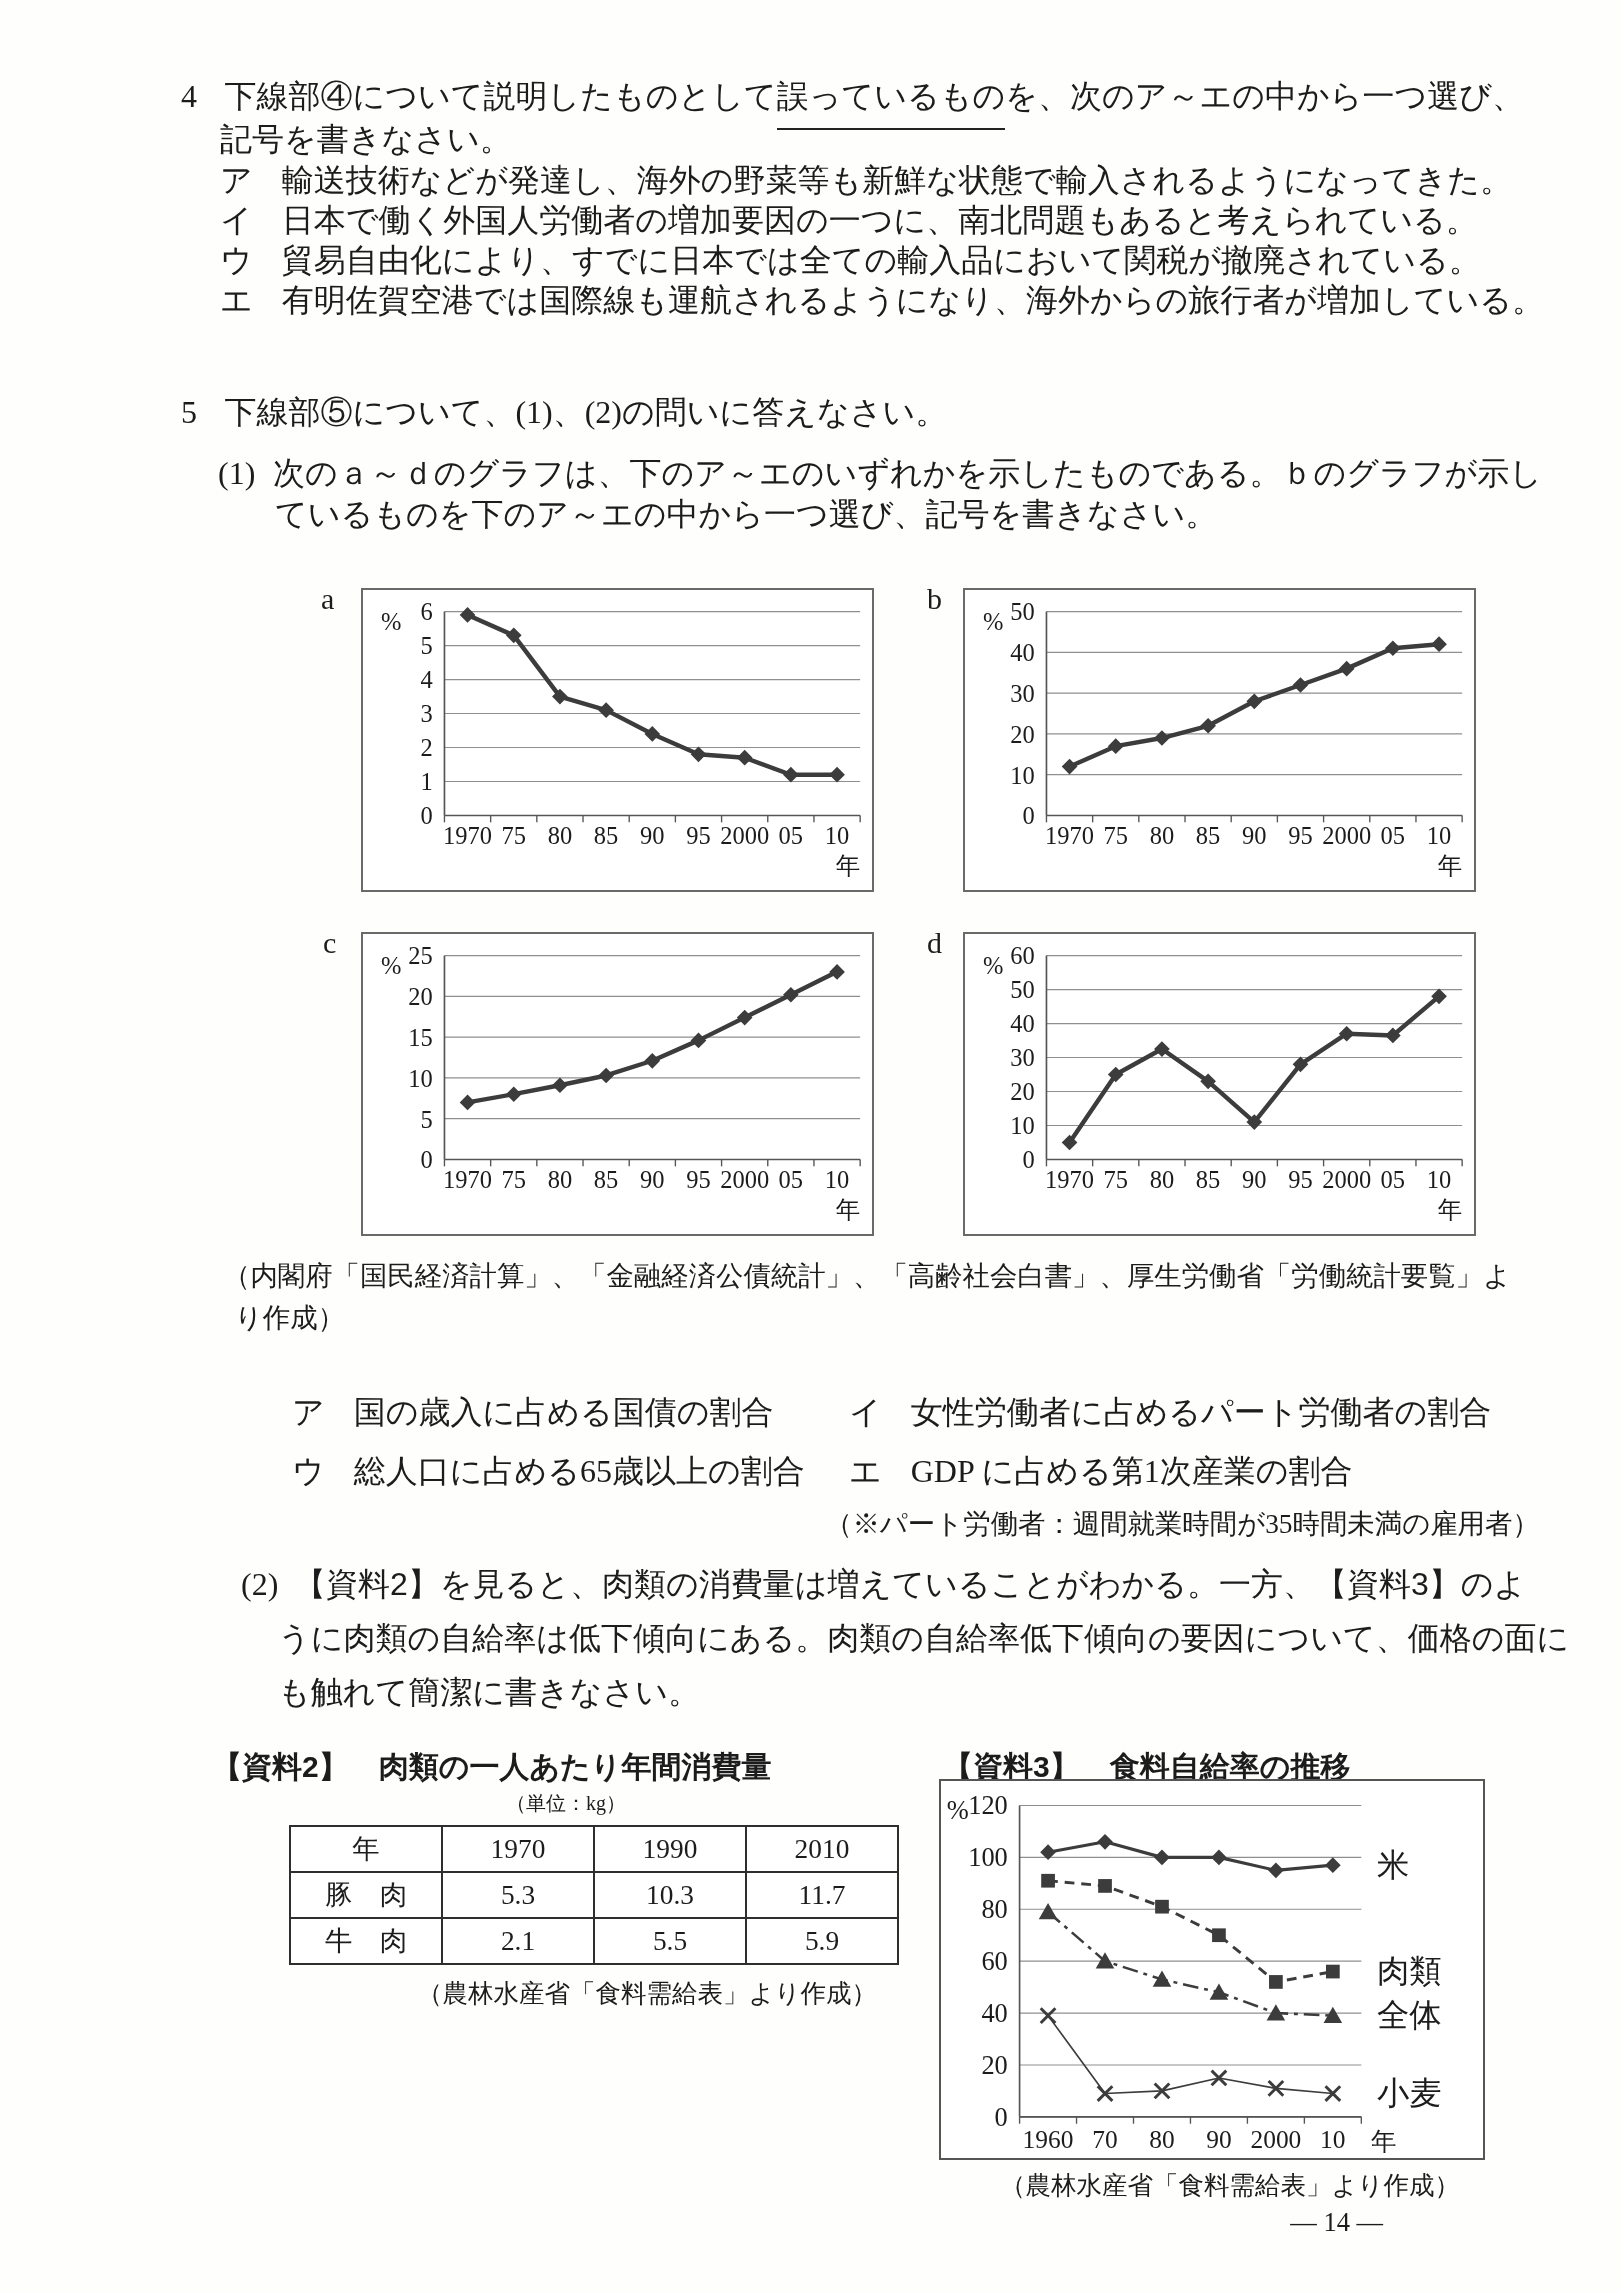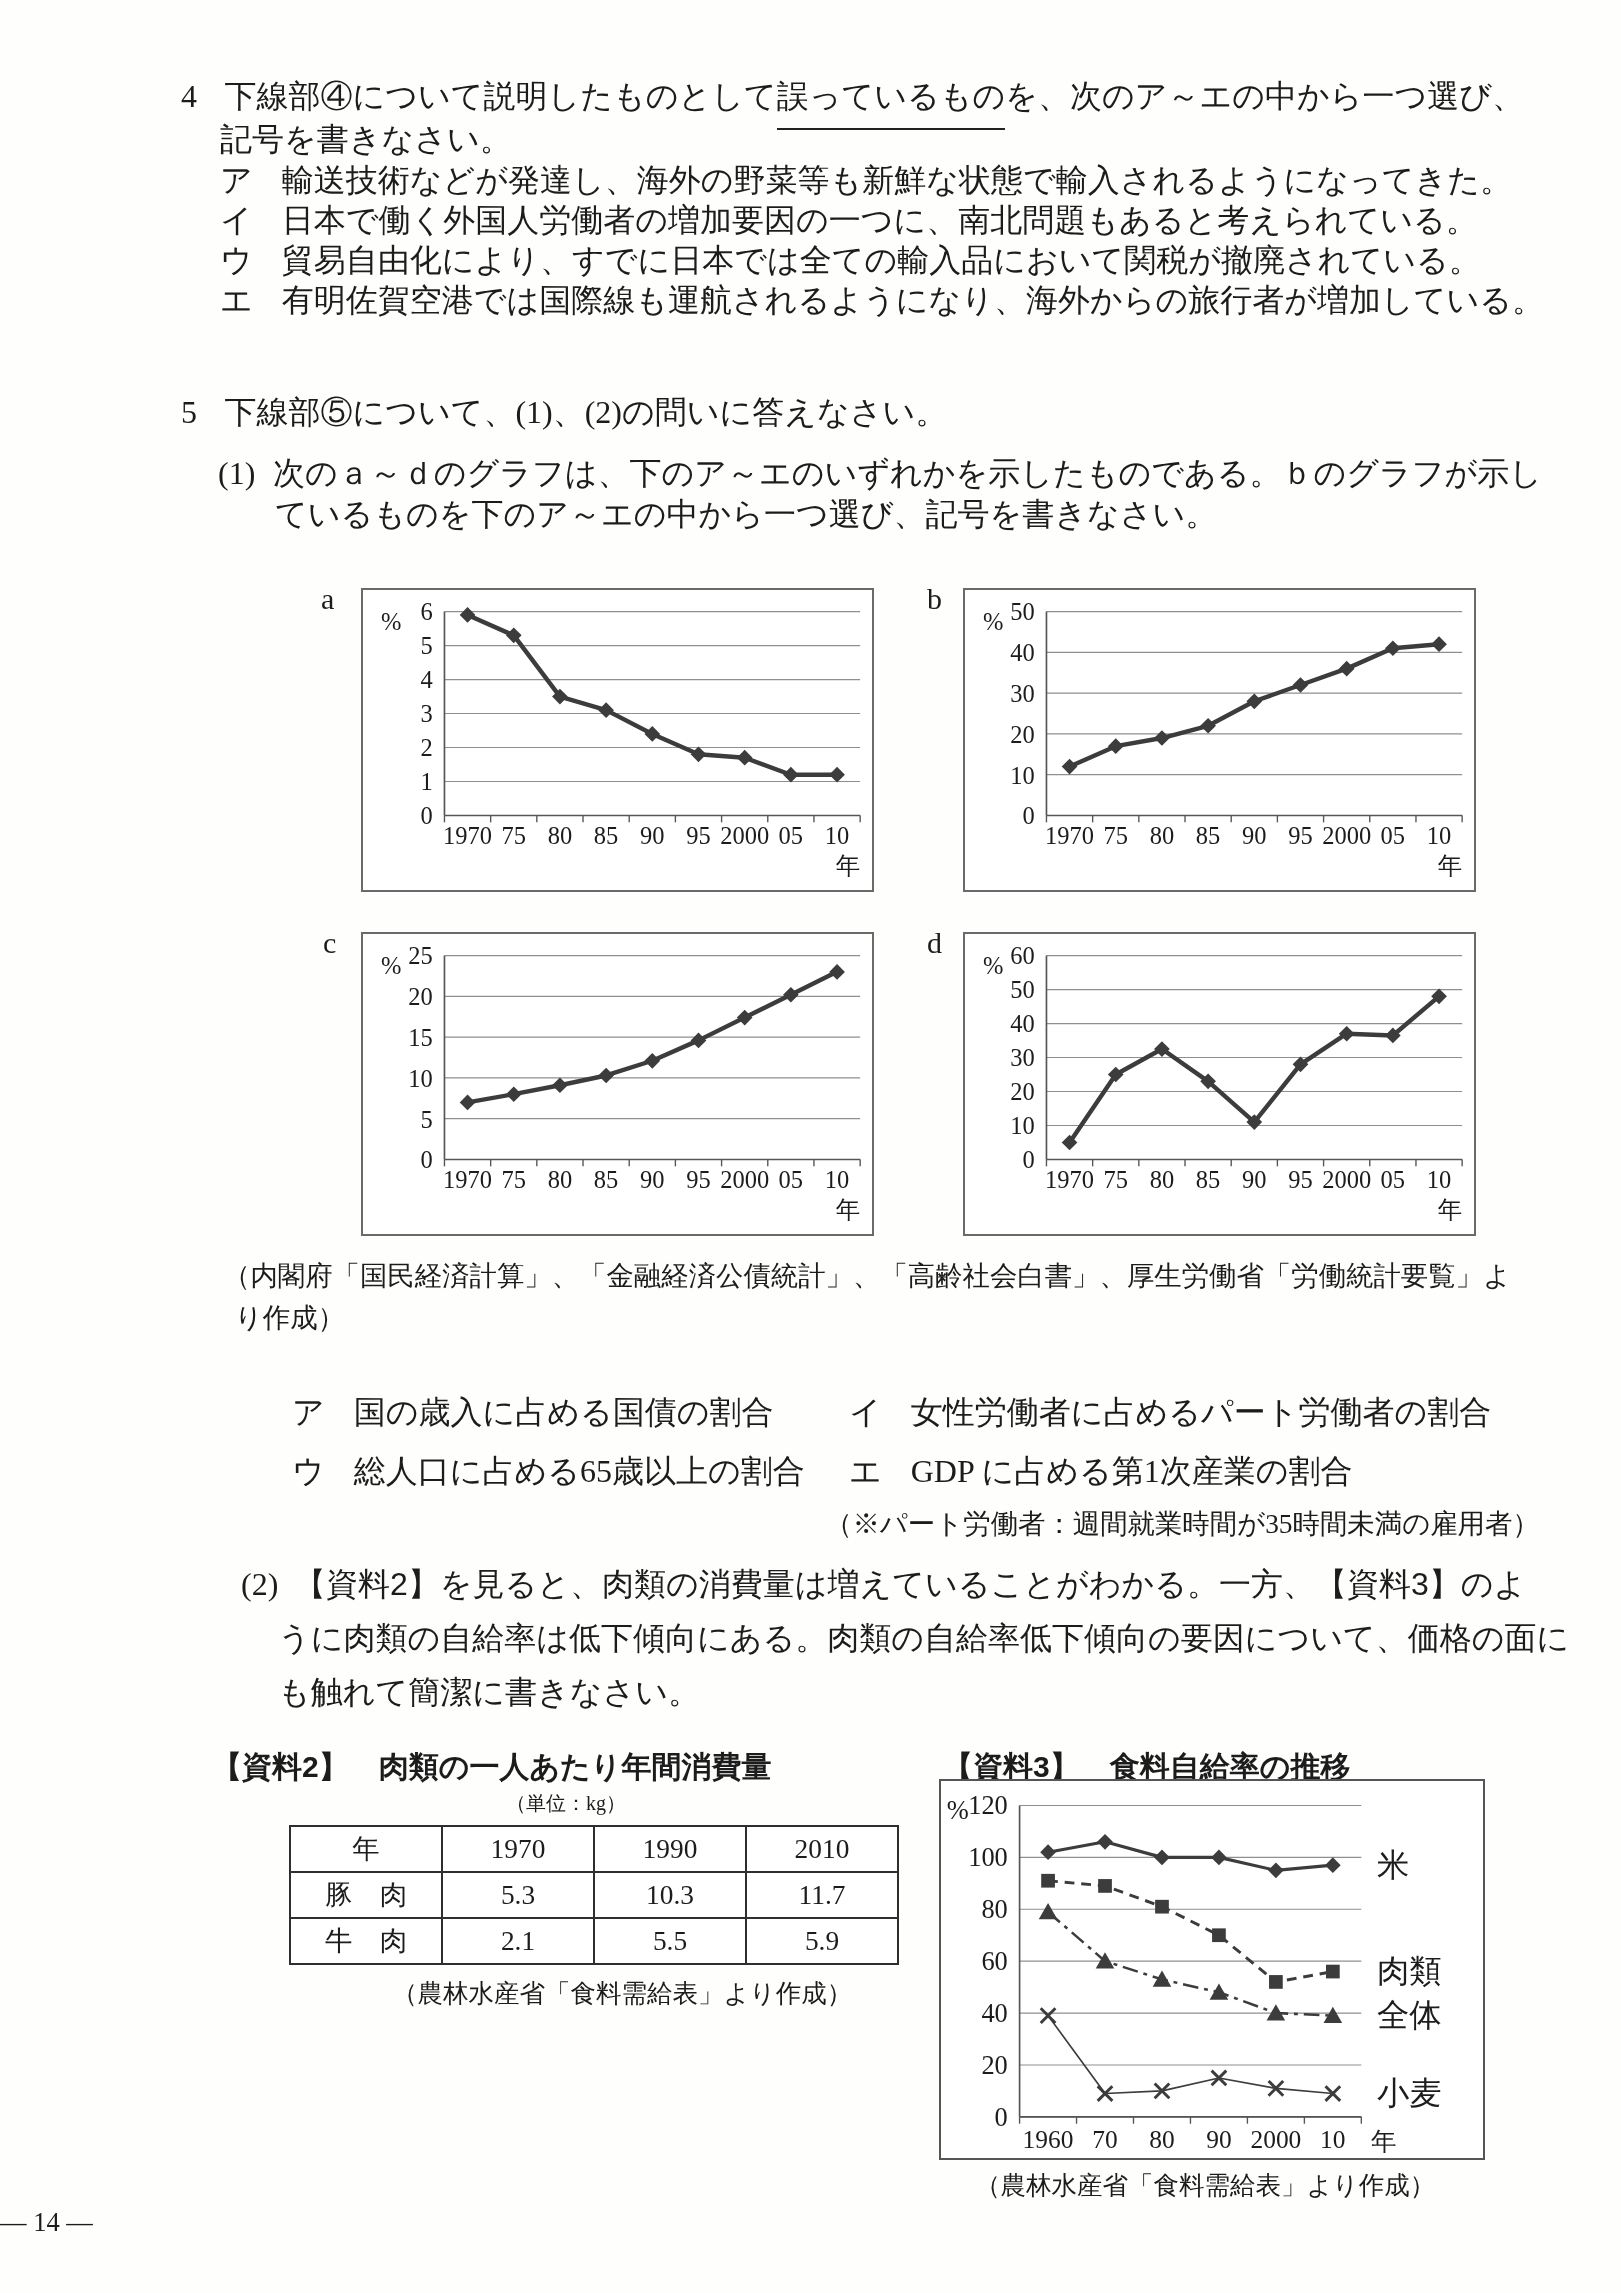--- a/index.html
+++ b/index.html
@@ -12,25 +12,25 @@
   .gothic{font-family:"Liberation Sans","DejaVu Sans",sans-serif;font-weight:normal;}
   .optline{height:40px;}
   .chart-letter{position:absolute;font-size:30px;}
   .chart-box{position:absolute;width:509px;height:300px;border:2px solid #6a6a6a;background:#fff;}
   .chart-box-lg{position:absolute;width:542px;height:377px;border:2px solid #555;background:#fff;}
   .cite{position:absolute;font-size:27.4px;line-height:42px;white-space:nowrap;}
   .small-note{position:absolute;font-size:27.4px;white-space:nowrap;}
   .sec-title{position:absolute;font-size:30px;white-space:nowrap;
              font-family:"Liberation Sans","DejaVu Sans",sans-serif;font-weight:bold;}
   .unit-label{position:absolute;font-size:20px;white-space:nowrap;}
-  .src{position:absolute;font-size:25.5px;white-space:nowrap;text-align:left;width:510px;}
+  .src{position:absolute;font-size:25.5px;white-space:nowrap;text-align:center;width:510px;}
   table.meat{position:absolute;border-collapse:collapse;background:#fff;}
   table.meat td{border:2.5px solid #2e2e2e;width:150px;height:44px;text-align:center;
                 font-size:27.4px;padding:0;}
-  .pageno{position:absolute;width:1383px;text-align:left;font-size:26.5px;}
+  .pageno{position:absolute;width:1383px;text-align:right;font-size:26.5px;}
   svg text{font-family:"Liberation Serif","DejaVu Serif",serif;fill:#1c1c1c;}
 </style>
 </head>
 <body>
 
 <div class="page">
 
   <div class="tline" style="left:181px;top:76px">
     <span class="qnum">4</span><span>下線部④について説明したものとして</span><span class="ul">誤っているもの</span><span>を、次のア～エの中から一つ選び、</span>
   </div>

